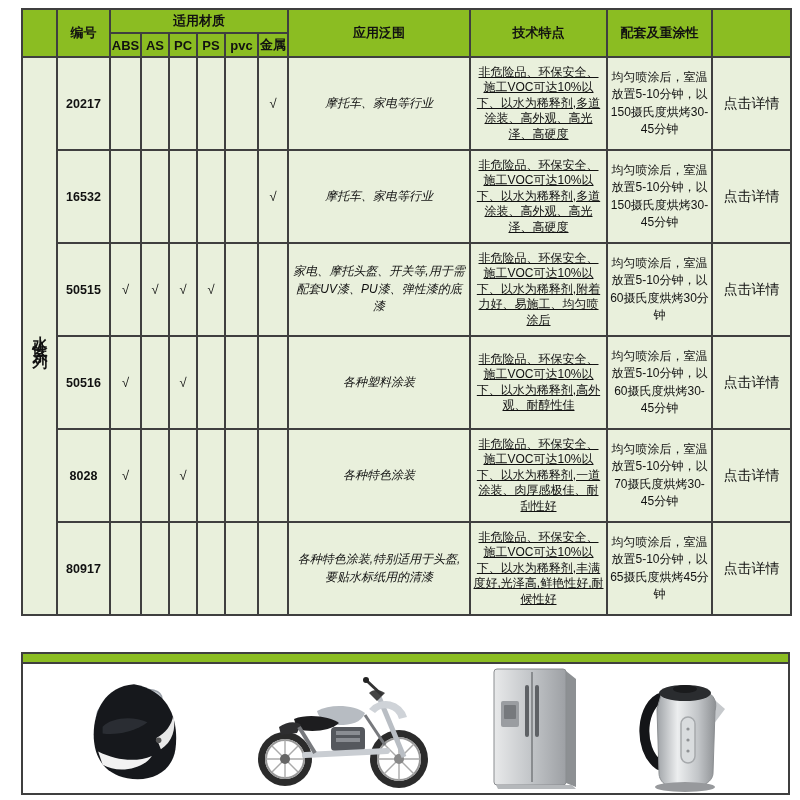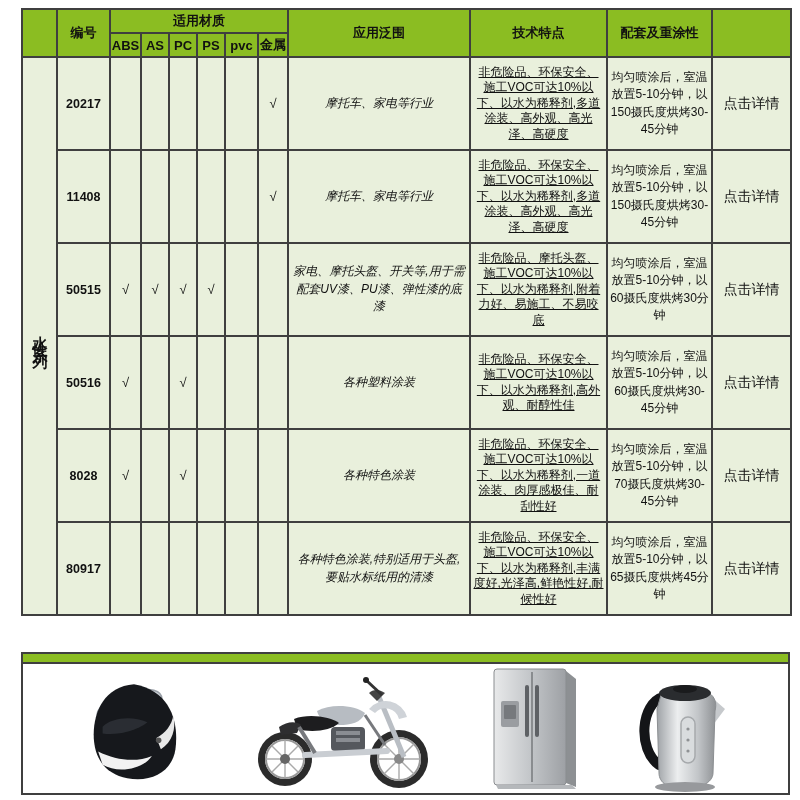--- a/index.html
+++ b/index.html
@@ -119,42 +119,42 @@
         <td class="chk body-cell"></td>
         <td class="chk body-cell"></td>
         <td class="chk body-cell"></td>
         <td class="chk body-cell">√</td>
         <td class="app body-cell">摩托车、家电等行业</td>
         <td class="tech body-cell">非危险品、环保安全、施工VOC可达10%以下、以水为稀释剂,多道涂装、高外观、高光泽、高硬度</td>
         <td class="recoat body-cell">均匀喷涂后，室温放置5-10分钟，以150摄氏度烘烤30-45分钟</td>
         <td class="detail body-cell">点击详情</td>
       </tr>
       <tr class="data-row">
-        <td class="num body-cell">11408</td>
+        <td class="num body-cell">16532</td>
         <td class="chk body-cell"></td>
         <td class="chk body-cell"></td>
         <td class="chk body-cell"></td>
         <td class="chk body-cell"></td>
         <td class="chk body-cell"></td>
         <td class="chk body-cell">√</td>
         <td class="app body-cell">摩托车、家电等行业</td>
         <td class="tech body-cell">非危险品、环保安全、施工VOC可达10%以下、以水为稀释剂,多道涂装、高外观、高光泽、高硬度</td>
         <td class="recoat body-cell">均匀喷涂后，室温放置5-10分钟，以150摄氏度烘烤30-45分钟</td>
         <td class="detail body-cell">点击详情</td>
       </tr>
       <tr class="data-row">
         <td class="num body-cell">50515</td>
         <td class="chk body-cell">√</td>
         <td class="chk body-cell">√</td>
         <td class="chk body-cell">√</td>
         <td class="chk body-cell">√</td>
         <td class="chk body-cell"></td>
         <td class="chk body-cell"></td>
         <td class="app body-cell">家电、摩托头盔、开关等,用于需配套UV漆、PU漆、弹性漆的底漆</td>
-        <td class="tech body-cell">非危险品、摩托头盔、施工VOC可达10%以下、以水为稀释剂,附着力好、易施工、不易咬底</td>
+        <td class="tech body-cell">非危险品、环保安全、施工VOC可达10%以下、以水为稀释剂,附着力好、易施工、均匀喷涂后</td>
         <td class="recoat body-cell">均匀喷涂后，室温放置5-10分钟，以60摄氏度烘烤30分钟</td>
         <td class="detail body-cell">点击详情</td>
       </tr>
       <tr class="data-row">
         <td class="num body-cell">50516</td>
         <td class="chk body-cell">√</td>
         <td class="chk body-cell"></td>
         <td class="chk body-cell">√</td>
         <td class="chk body-cell"></td>
         <td class="chk body-cell"></td>

